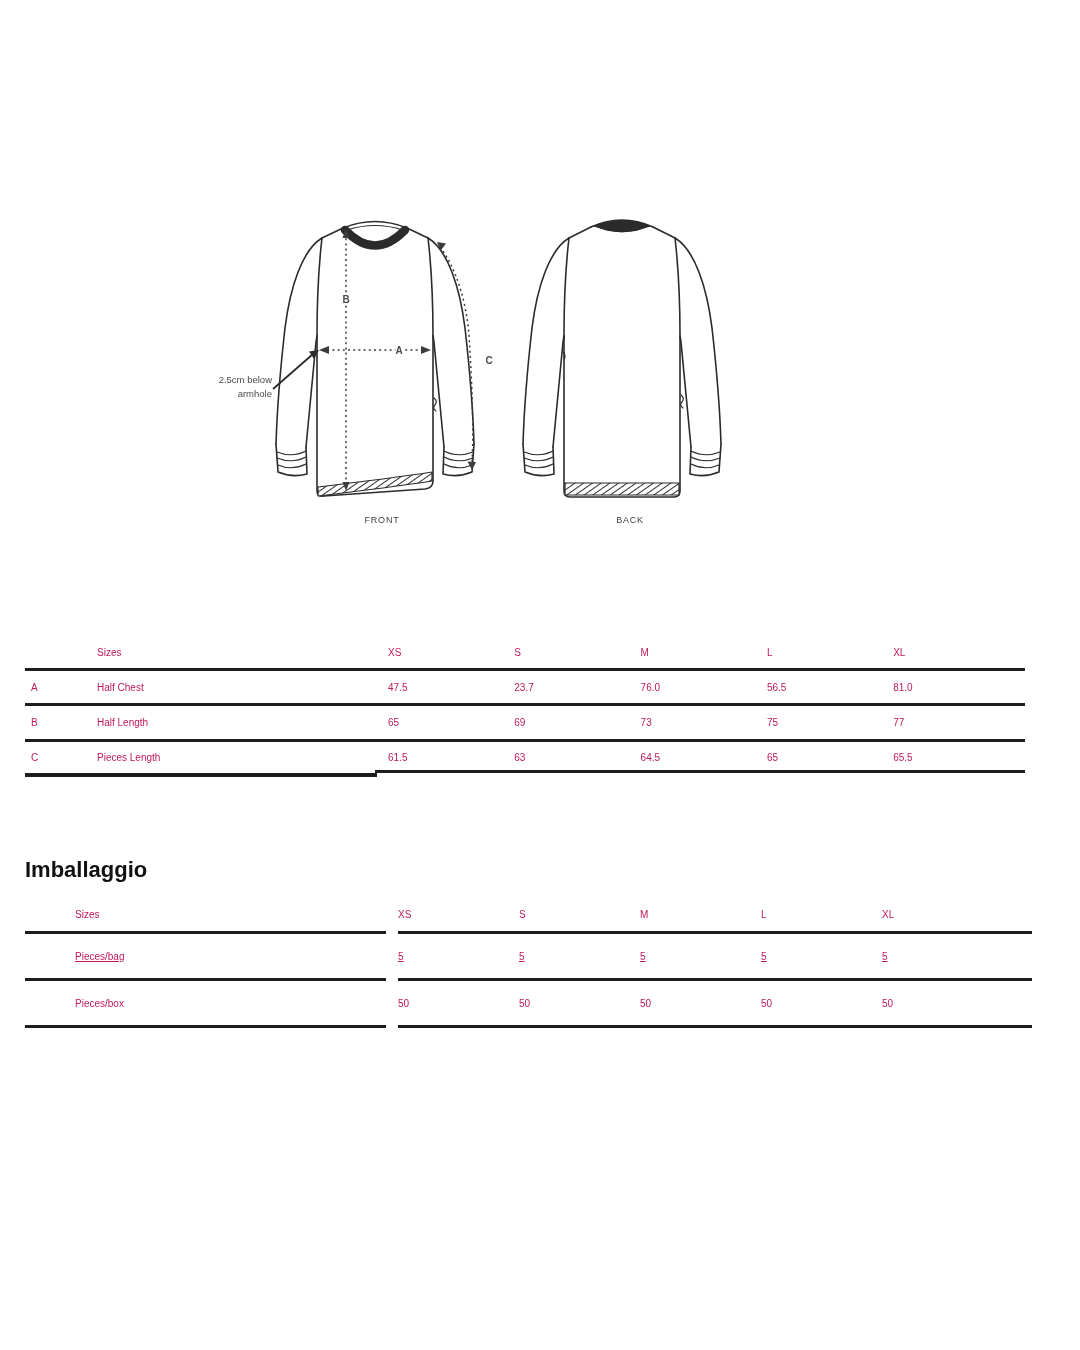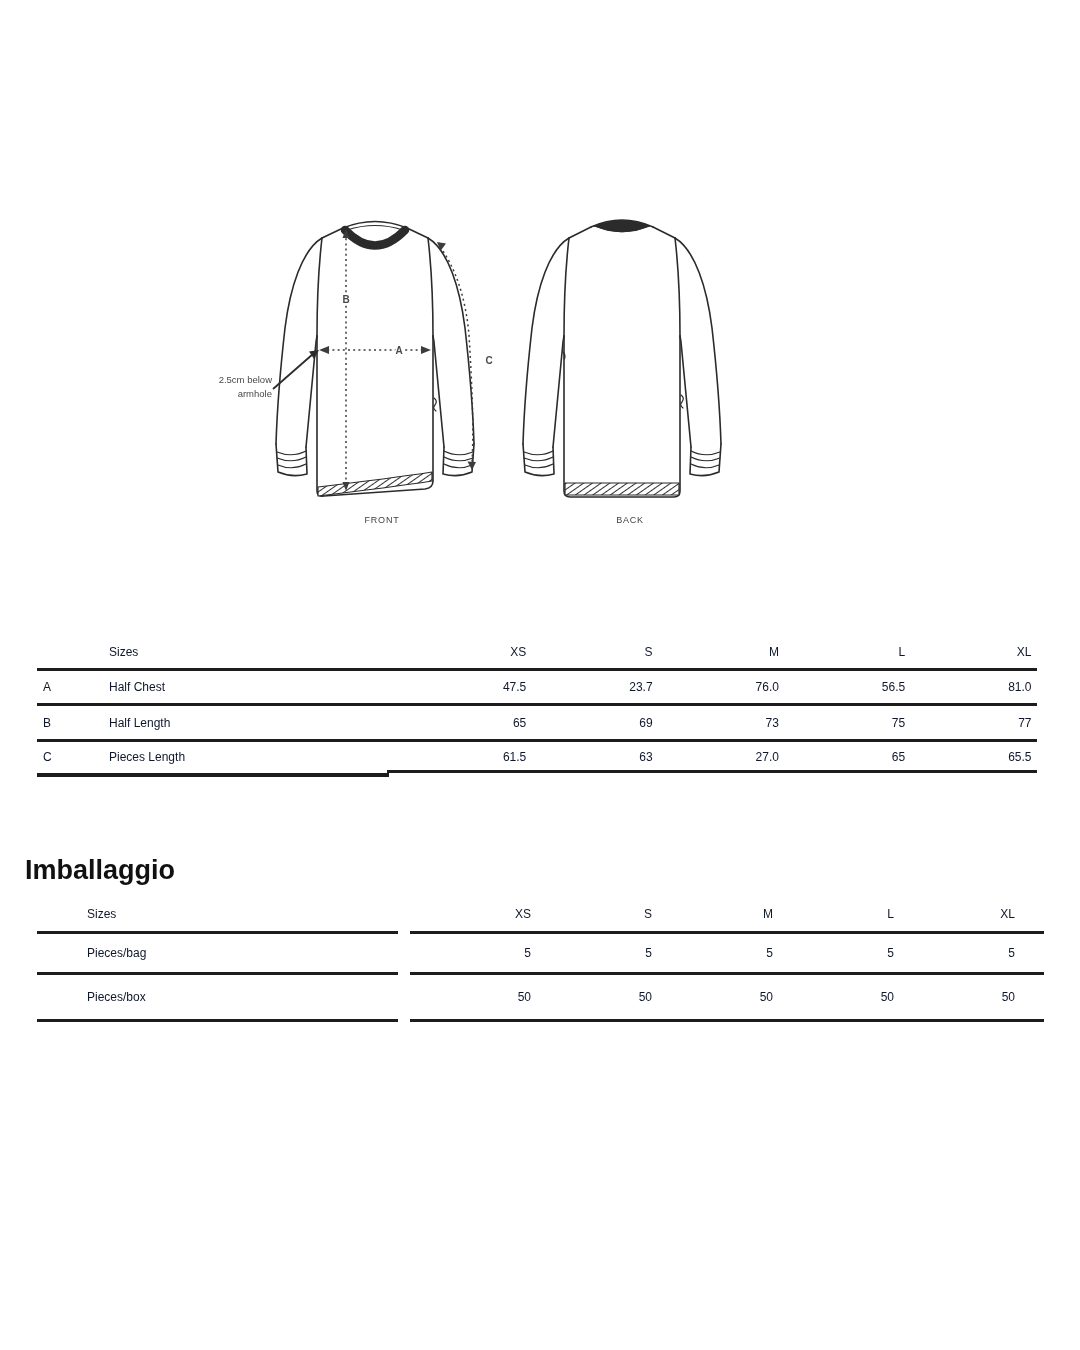--- a/index.html
+++ b/index.html
@@ -4,46 +4,46 @@
 <style>
   html,body{margin:0;padding:0;background:#ffffff;}
   .page{
     position:relative;width:1080px;height:1350px;background:#ffffff;
     font-family:"Liberation Sans", sans-serif;color:#1e1e1e;overflow:hidden;
   }
   svg text{font-family:"Liberation Sans", sans-serif;}
   .diagram-svg{position:absolute;left:0;top:0;width:1080px;height:600px;}
 
   
-  .spec-table{position:absolute;font-size:12px;color:#0f172a;margin-left:12px;}
+  .spec-table{position:absolute;font-size:10px;color:#be185d;}
   .t1{left:25px;top:636px;width:1000px;}
   .t2{left:25px;top:897px;width:1007px;}
   .trow{display:grid;align-items:center;}
   .t1 .trow{grid-template-columns:72px 291px repeat(5,126.3px);}
   .t2 .trow{grid-template-columns:50px 323px repeat(5,121px);}
   .t1 .hrow{height:32px;}
   .t1 .row-a{height:32px;}
   .t1 .row-b{height:33px;}
   .t1 .row-c{height:30px;}
   .t2 .hrow{height:34px;}
-  .t2 .row-bag{height:38px;}
+  .t2 .row-bag{height:44px;text-decoration:underline;}
   .t2 .row-box{height:44px;}
   .cell{white-space:nowrap;}
   .cell.letter{padding-left:6px;}
-  .cell.val{text-align:right;}
+  .cell.val{text-align:left;}
   .hline{height:3px;background:#1d1d1d;}
   .gline{position:relative;height:3px;background:transparent;}
   .gline .seg1{position:absolute;left:0;top:0;width:361px;height:3px;background:#1d1d1d;}
   .gline .seg2{position:absolute;left:373px;right:0;top:0;height:3px;background:#1d1d1d;}
   .bline{position:relative;height:8px;}
   .bline .segR{position:absolute;left:350px;width:650px;top:-2px;height:3px;background:#1d1d1d;}
   .bline .segL{position:absolute;left:0;width:352px;top:1px;height:4px;background:#1d1d1d;}
 
   .section-title{
-    position:absolute;left:25px;top:856px;font-size:27px;line-height:28px;
+    position:absolute;left:25px;top:856px;font-size:22px;line-height:28px;
     font-weight:700;color:#111111;letter-spacing:0;text-align:center;
   }
 </style>
 </head>
 <body>
 
 <div class="page">
 
   <svg class="diagram-svg" viewBox="0 0 1080 600">
     <defs>
@@ -182,21 +182,21 @@
       <div class="cell val">75</div>
       <div class="cell val">77</div>
     </div>
     <div class="hline"></div>
 
     <div class="trow row-c">
       <div class="cell letter">C</div>
       <div class="cell name">Pieces Length</div>
       <div class="cell val">61.5</div>
       <div class="cell val">63</div>
-      <div class="cell val">27.0</div>
+      <div class="cell val">64.5</div>
       <div class="cell val">65</div>
       <div class="cell val">65.5</div>
     </div>
     <div class="bline">
       <div class="segR"></div>
       <div class="segL"></div>
     </div>
   </div>
 
   <div class="section-title">Imballaggio</div>

